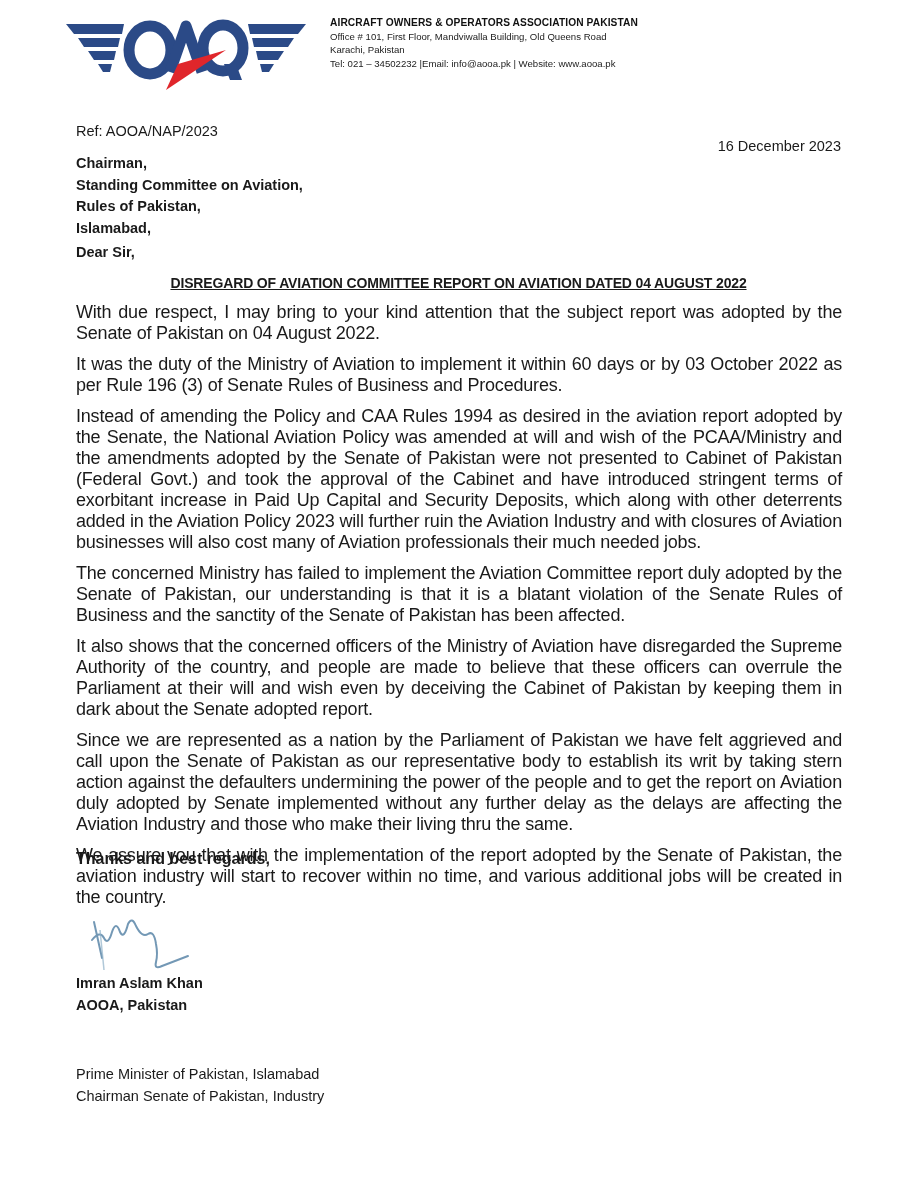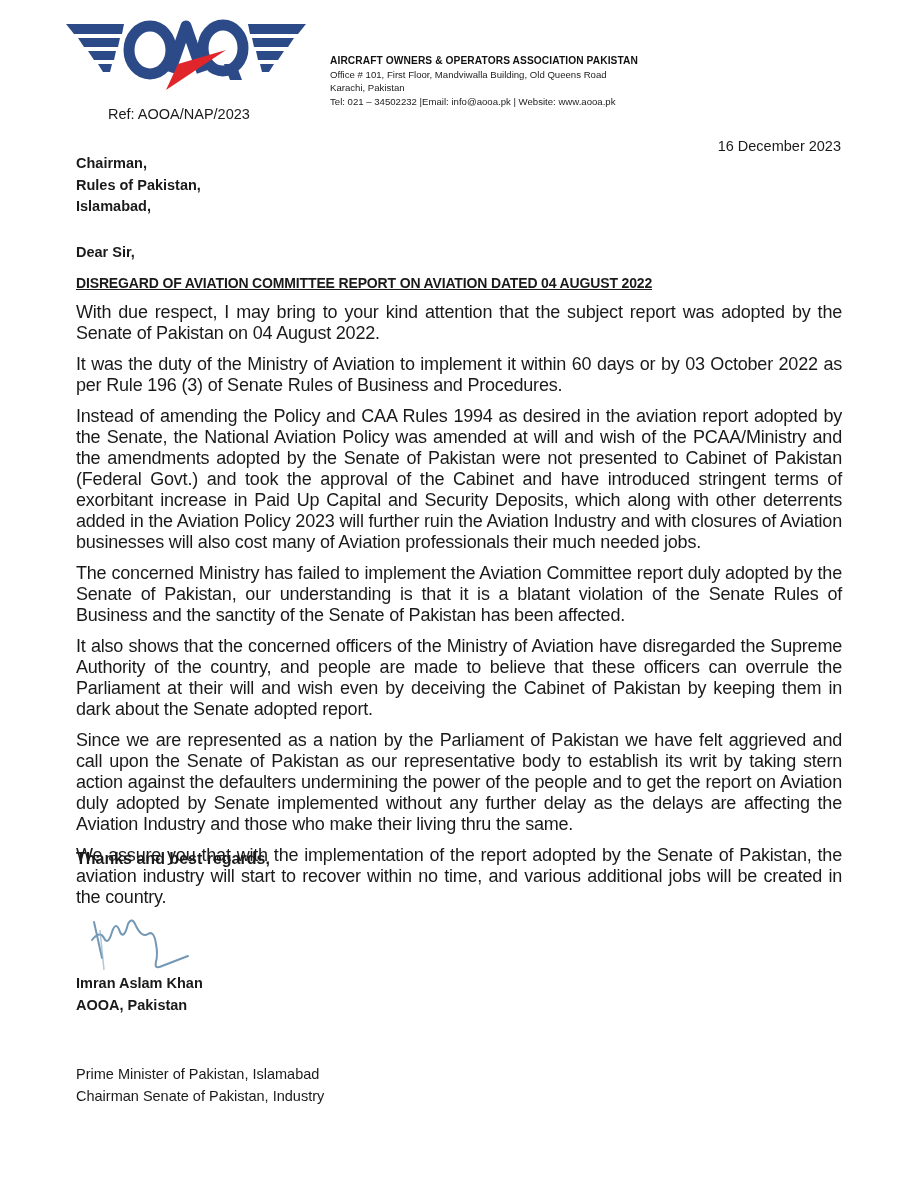--- a/index.html
+++ b/index.html
@@ -2,27 +2,27 @@
 <html><head>
 <meta charset="utf-8">
 <style>
   html, body { margin: 0; padding: 0; background: #ffffff; }
   body {
     width: 913px; height: 1200px; position: relative; overflow: hidden;
     font-family: "Liberation Sans", sans-serif; color: #1a1a1a;
   }
   .logo { position: absolute; left: 66px; top: 12px; width: 240px; height: 80px; }
   .letterhead { position: absolute; left: 330px; top: 16px; font-size: 9.6px; line-height: 13.5px; color: #222; }
-  .letterhead .org { font-weight: bold; font-size: 10.2px; letter-spacing: 0.1px; color: #111; margin-top: 38px; }
-  .ref { position: absolute; left: 76px; top: 106px; font-size: 14.5px; margin-left: 32px; }
+  .letterhead .org { font-weight: bold; font-size: 10.2px; letter-spacing: 0.1px; color: #111; }
+  .ref { position: absolute; left: 76px; top: 123px; font-size: 14.5px; }
   .date { position: absolute; right: 72px; top: 138px; font-size: 14.5px; }
   .addressee { position: absolute; left: 76px; top: 153px; font-size: 14.5px; font-weight: bold; line-height: 21.5px; }
   .salutation { position: absolute; left: 76px; top: 244px; font-size: 14.5px; font-weight: bold; }
   .subject {
-    position: absolute; left: 76px; width: 765px; top: 275px; text-align: left;
+    position: absolute; left: 76px; width: 765px; top: 275px; text-align: center;
     font-size: 14px; font-weight: bold; text-decoration: underline; letter-spacing: -0.15px;
   }
   .body-text { position: absolute; left: 76px; top: 302px; width: 766px; font-size: 18px; line-height: 21px; letter-spacing: -0.2px; }
   .body-text p { margin: 0 0 10px 0; text-align: justify; }
   .closing { position: absolute; left: 76px; top: 850px; font-size: 16px; font-weight: bold; }
   .signature { position: absolute; left: 82px; top: 910px; width: 120px; height: 70px; }
   .signer { position: absolute; left: 76px; top: 972px; font-size: 14.5px; font-weight: bold; line-height: 22px; }
   .cc { position: absolute; left: 76px; top: 1063px; font-size: 14.5px; line-height: 22px; }
 </style>
 </head>
@@ -61,20 +61,21 @@
   <div>Office # 101, First Floor, Mandviwalla Building, Old Queens Road</div>
   <div>Karachi, Pakistan</div>
   <div>Tel:  021 – 34502232 |Email: info@aooa.pk | Website:  www.aooa.pk</div>
 </div>
 
 <div class="ref">Ref: AOOA/NAP/2023</div>
 <div class="date">16 December 2023</div>
 
 <div class="addressee">
   <div>Chairman,</div>
+  <div>Standing Committee on Aviation,</div>
   <div>Rules of Pakistan,</div>
   <div>Islamabad,</div>
 </div>
 
 <div class="salutation">Dear Sir,</div>
 
 <div class="subject">DISREGARD OF AVIATION COMMITTEE REPORT ON AVIATION DATED 04 AUGUST 2022</div>
 
 <div class="body-text">
   <p>With due respect, I may bring to your kind attention that the subject report was adopted by the Senate of Pakistan on 04 August 2022.</p>

